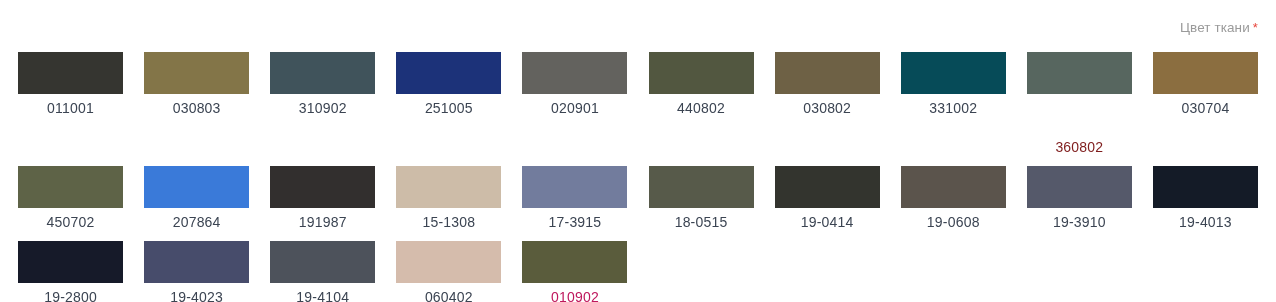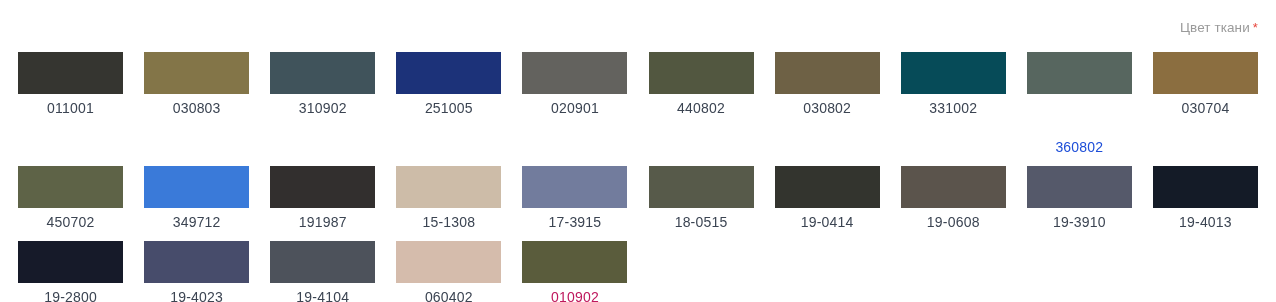--- a/index.html
+++ b/index.html
@@ -107,33 +107,33 @@
       <div class="swatch-cell">
         <div class="swatch-chip" style="background-color: rgb(110, 97, 69);"></div>
         <div class="swatch-label" style="color: rgb(59, 68, 82);">030802</div>
       </div>
       <div class="swatch-cell">
         <div class="swatch-chip" style="background-color: rgb(6, 75, 88);"></div>
         <div class="swatch-label" style="color: rgb(59, 68, 82);">331002</div>
       </div>
       <div class="swatch-cell">
         <div class="swatch-chip" style="background-color: rgb(87, 102, 95);"></div>
-        <div class="swatch-label" style="color: #1d4ed8; margin-top: 46px;">360802</div>
+        <div class="swatch-label" style="color: #7f1d1d; margin-top: 46px;">360802</div>
       </div>
       <div class="swatch-cell">
         <div class="swatch-chip" style="background-color: rgb(139, 110, 64);"></div>
         <div class="swatch-label" style="color: rgb(59, 68, 82);">030704</div>
       </div>
       <div class="swatch-cell">
         <div class="swatch-chip" style="background-color: rgb(94, 99, 71);"></div>
         <div class="swatch-label" style="color: rgb(59, 68, 82);">450702</div>
       </div>
       <div class="swatch-cell">
         <div class="swatch-chip" style="background-color: rgb(58, 122, 217);"></div>
-        <div class="swatch-label" style="color: rgb(59, 68, 82);">349712</div>
+        <div class="swatch-label" style="color: rgb(59, 68, 82);">207864</div>
       </div>
       <div class="swatch-cell">
         <div class="swatch-chip" style="background-color: rgb(50, 47, 46);"></div>
         <div class="swatch-label" style="color: rgb(59, 68, 82);">191987</div>
       </div>
       <div class="swatch-cell">
         <div class="swatch-chip" style="background-color: rgb(205, 188, 168);"></div>
         <div class="swatch-label" style="color: rgb(59, 68, 82);">15-1308</div>
       </div>
       <div class="swatch-cell">

